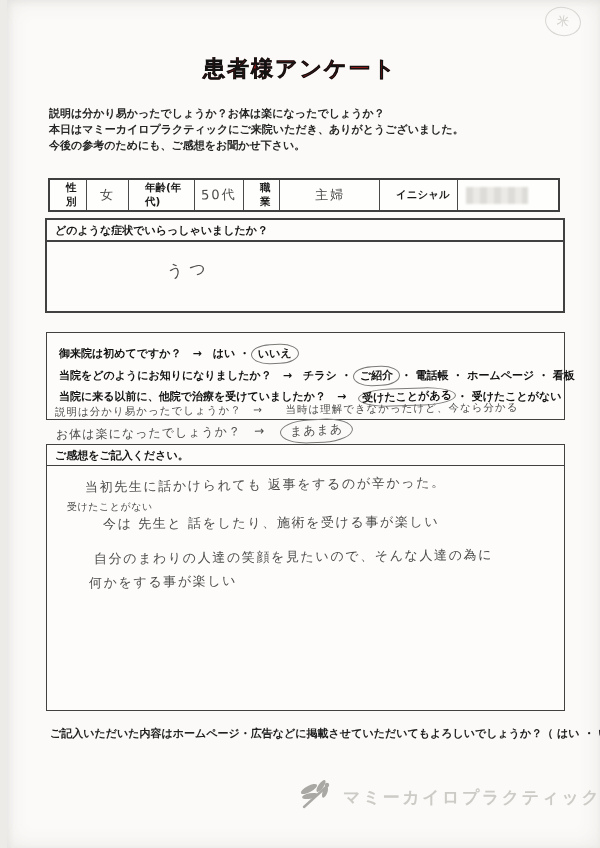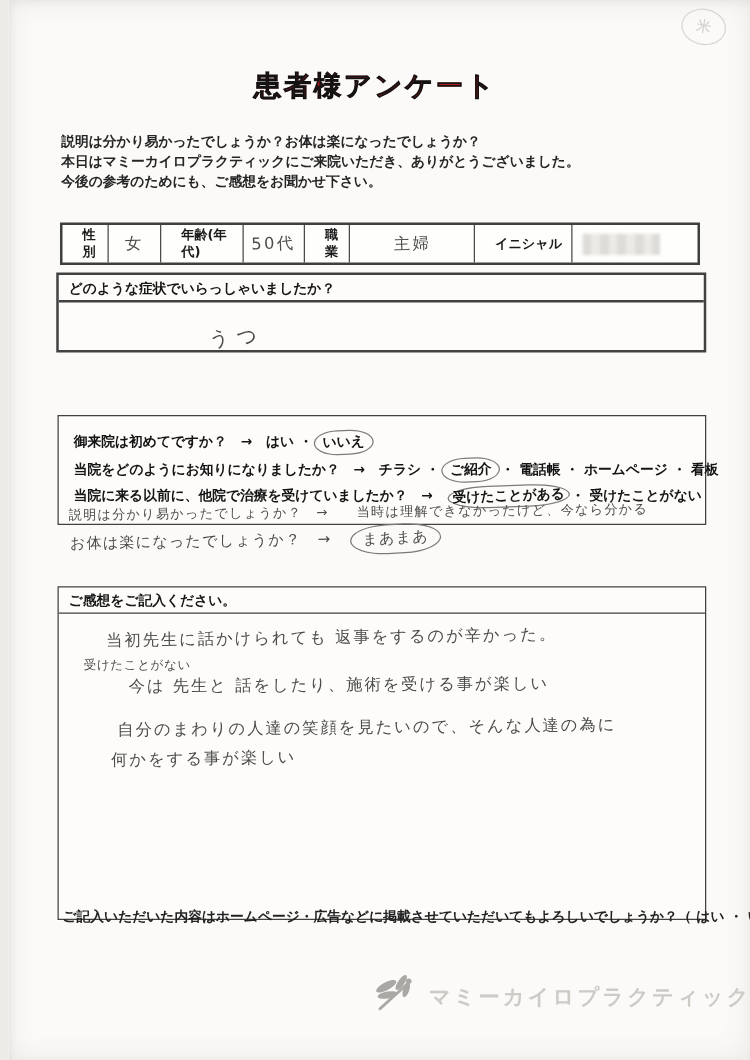--- a/index.html
+++ b/index.html
@@ -51,39 +51,39 @@
     background:
       repeating-linear-gradient(90deg,#dddcd8 0 7px,#eceae6 7px 14px),
       repeating-linear-gradient(0deg,rgba(255,255,255,.35) 0 6px, rgba(190,188,184,.35) 6px 12px);
     filter:blur(1.2px);
   }
 
   
   .boxed { border:2px solid #414141; background:#fdfcfa; box-sizing:border-box; }
   .box-head { font-size:11px; font-weight:bold; color:#161616; padding:3px 0 2px 8px; border-bottom:2px solid #414141; white-space:nowrap; }
 
-  .symptom-box { left:45px; top:218px; width:520px; height:64px;font-family:Liberation Mono, monospace; }
+  .symptom-box { left:45px; top:218px; width:520px; height:95px;font-family:Liberation Mono, monospace; }
   .symptom-answer { left:120px; top:40px; font-size:16px; letter-spacing:6px; transform:rotate(-4deg); }
 
   .questions-box { left:46px; top:332px; width:519px; height:88px; border-width:1.5px; }
   .q-line { position:absolute; left:12px; font-size:11px; font-weight:bold; white-space:nowrap; color:#141414; }
   .q1 { top:13px; } .q2 { top:35px; } .q3 { top:56px; }
   .q-hw { position:absolute; left:8px; top:70px; font-size:10.5px; white-space:nowrap; transform:rotate(-0.6deg); }
   .q-hw .ans { margin-left:18px; }
 
   .circled {
     display:inline-block; border:1.5px solid #7b7b78; border-radius:50% / 62%;
     padding:1px 6px 2px; margin:-2px -3px; transform:rotate(-2deg);
   }
   .circled.wide { padding:0 3px 1px; border-radius:50% / 75%; }
 
   .body-q { left:56px; top:423px; font-size:12px; white-space:nowrap; transform:rotate(-1deg); }
   .body-q .circled { margin-left:10px; padding:2px 9px 3px; }
 
-  .comments-box { left:46px; top:469px; width:519px; height:267px; border-width:1.5px; }
+  .comments-box { left:46px; top:444px; width:519px; height:267px; border-width:1.5px; }
   .comments-box .box-head { border-bottom-width:1.5px; }
   .c-line { position:absolute; white-space:nowrap; letter-spacing:1.6px; }
   .c1 { left:38px; top:31px;  font-size:13px; transform:rotate(-0.8deg); }
   .c2 { left:20px; top:55px;  font-size:10px; letter-spacing:.5px; }
   .c3 { left:56px; top:69px;  font-size:13px; transform:rotate(-0.4deg); }
   .c4 { left:47px; top:103px; font-size:13px; transform:rotate(-0.6deg); }
   .c5 { left:42px; top:128px; font-size:13px; transform:rotate(-1deg); }
 
   .footer-q { left:50px; top:726px; font-size:11px; font-weight:600; white-space:nowrap; color:#222; }
 

